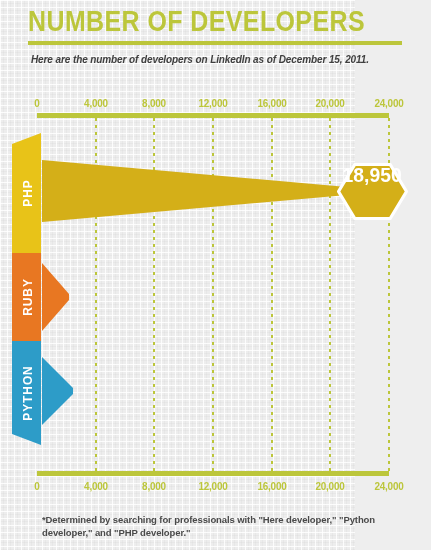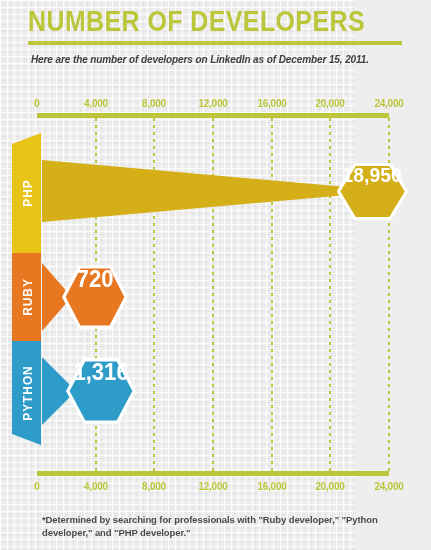--- a/index.html
+++ b/index.html
@@ -219,40 +219,28 @@
     <svg class="tab-shape" viewBox="0 0 29 88" preserveAspectRatio="none">
       <polygon points="0,0 29,0 29,88 0,88" fill="#e87722"></polygon>
     </svg>
     <span class="tab-label">RUBY</span>
   </div>
 
   <svg class="wedge" style="left:42px;top:263px;width:27px;height:68px;" viewBox="0 0 27 68" preserveAspectRatio="none">
     <polygon points="0,0 27,31 27,37 0,68" fill="#e87722"></polygon>
   </svg>
 
-  <div class="hex" style="left:62px;top:265px;width:66px;height:64px;">
-    <svg viewBox="0 0 66 64" style="position:absolute;inset:0;">
-      <polygon points="17.5,1.8 48.5,1.8 64.2,32 48.5,62.2 17.5,62.2 1.8,32" fill="#e87722" stroke="#ffffff" stroke-width="3.2" stroke-linejoin="round"></polygon>
-    </svg>
-    <span class="hex-value" style="font-size:24px;">720</span>
-  </div>
 
   <div class="tab" style="top:341px;height:104px;">
     <svg class="tab-shape" viewBox="0 0 29 104" preserveAspectRatio="none">
       <polygon points="0,0 29,0 29,104 0,93" fill="#2d9cc8"></polygon>
     </svg>
     <span class="tab-label">PYTHON</span>
   </div>
 
   <svg class="wedge" style="left:42px;top:357px;width:31px;height:68px;" viewBox="0 0 31 68" preserveAspectRatio="none">
     <polygon points="0,0 31,31 31,37 0,68" fill="#2d9cc8"></polygon>
   </svg>
 
-  <div class="hex" style="left:66px;top:358px;width:70px;height:66px;">
-    <svg viewBox="0 0 70 66" style="position:absolute;inset:0;">
-      <polygon points="18.5,1.8 51.5,1.8 68.2,33 51.5,64.2 18.5,64.2 1.8,33" fill="#2d9cc8" stroke="#ffffff" stroke-width="3.2" stroke-linejoin="round"></polygon>
-    </svg>
-    <span class="hex-value" style="font-size:24px;">1,316</span>
-  </div>
-
-  <div class="footnote">*Determined by searching for professionals with "Ruby developer," "Python developer," and "PHP developer."</div>
+
+  <div class="footnote">*Determined by searching for professionals with "Here developer," "Python developer," and "PHP developer."</div>
 
 </div>
 
 </body></html>

